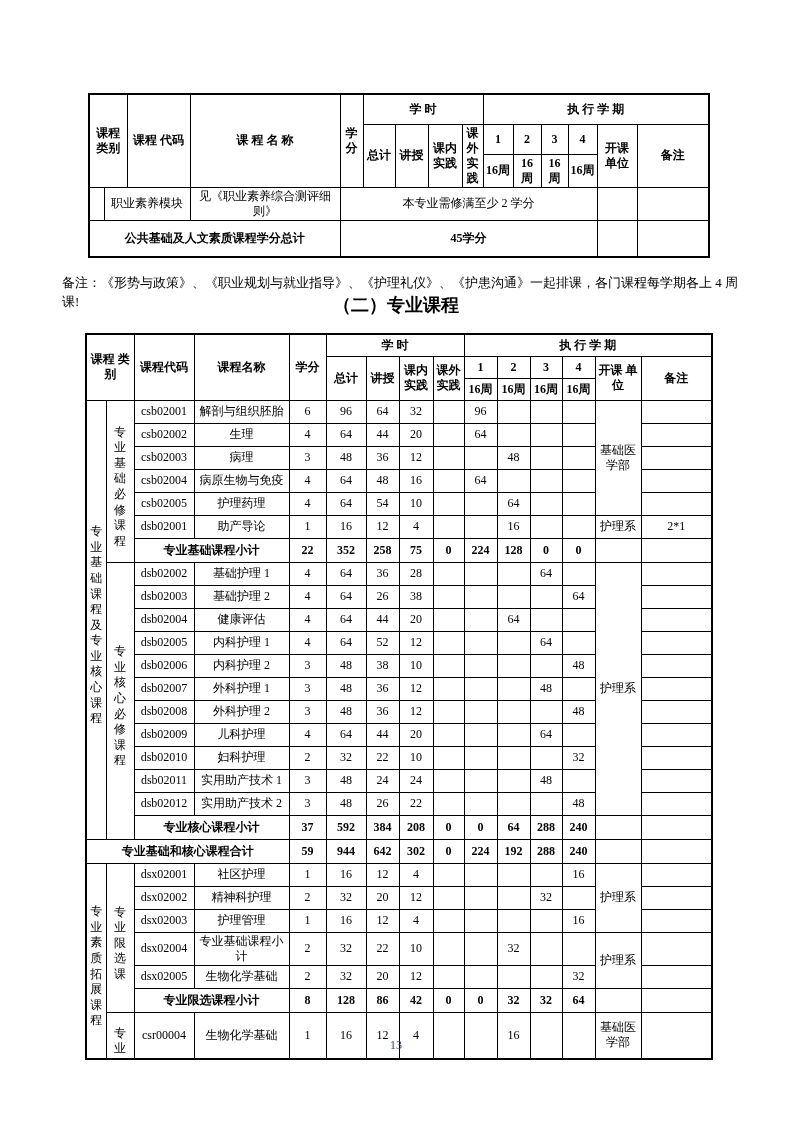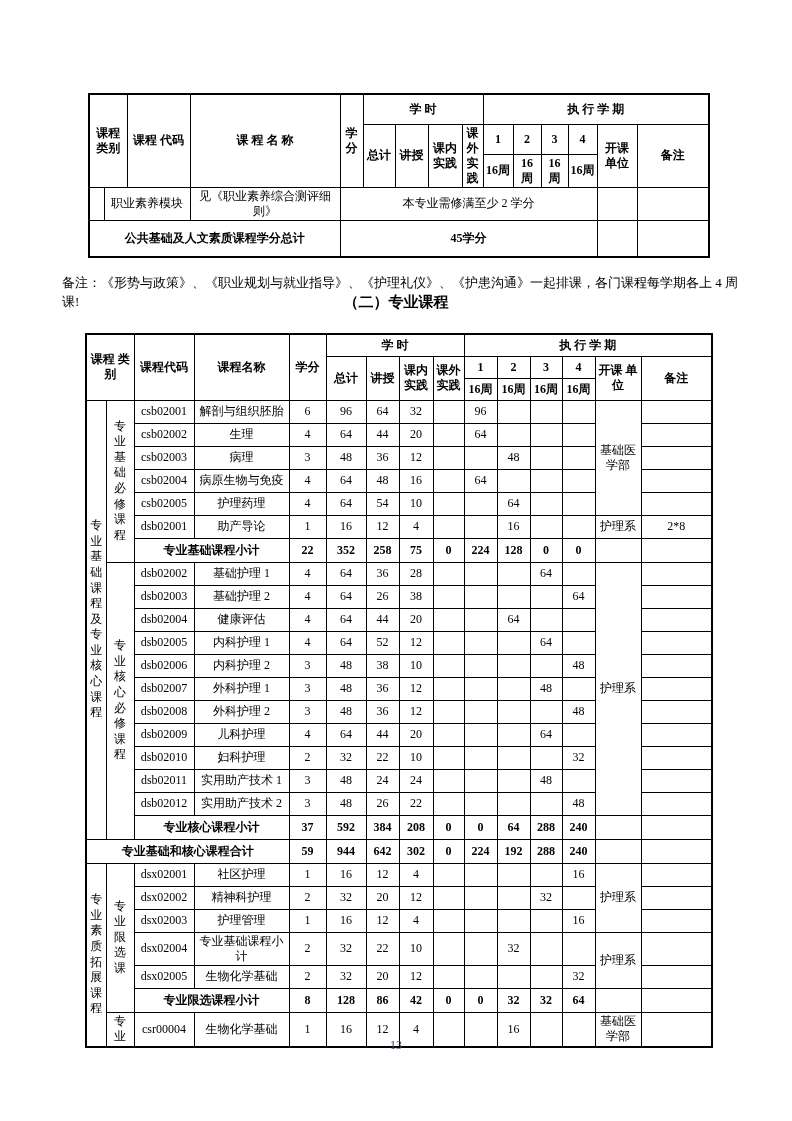--- a/index.html
+++ b/index.html
@@ -21,30 +21,30 @@
   .t1 tbody tr.r1{height:33px}.t1 tbody tr.r2{height:37px}
   .t2 thead tr{height:22px}
   .t2 tbody tr{height:23px}
   .t2 tbody tr.bold{height:24px}
   .t2 tbody tr.last{height:32px}
   td.hd{font-weight:bold;}
   tr.bold td{font-weight:bold;}
   td.catcell{padding:0;}
   .vert{
     display:inline-block;width:1em;word-break:break-all;white-space:normal;
-    line-height:1.3;
+    line-height:1.3;margin-top:12px;
   }
   td.codecell{letter-spacing:0;}
   .note{
     position:absolute;left:62px;top:261px;width:678px;
     font-size:13px;line-height:1.45;text-align:left;margin-top:13px;
   }
   .sec-title{
     position:absolute;left:0;top:293px;width:100%;
-    text-align:center;font-size:15px;font-weight:bold;
+    text-align:center;font-size:18px;font-weight:bold;
   }
   .pageno{
     position:absolute;left:0;top:1038px;width:100%;
     text-align:center;font-size:12px;color:#3a4a63;
   }
 </style>
 </head>
 <body>
 
 <table class="t t1">
@@ -240,21 +240,21 @@
         <td>1</td>
         <td>16</td>
         <td>12</td>
         <td>4</td>
         <td></td>
         <td></td>
         <td>16</td>
         <td></td>
         <td></td>
         <td rowspan="1">护理系</td>
-        <td>2*8</td>
+        <td>2*1</td>
       </tr>
       <tr class="bold">
         <td colspan="2">专业基础课程小计</td>
         <td>22</td>
         <td>352</td>
         <td>258</td>
         <td>75</td>
         <td>0</td>
         <td>224</td>
         <td>128</td>

